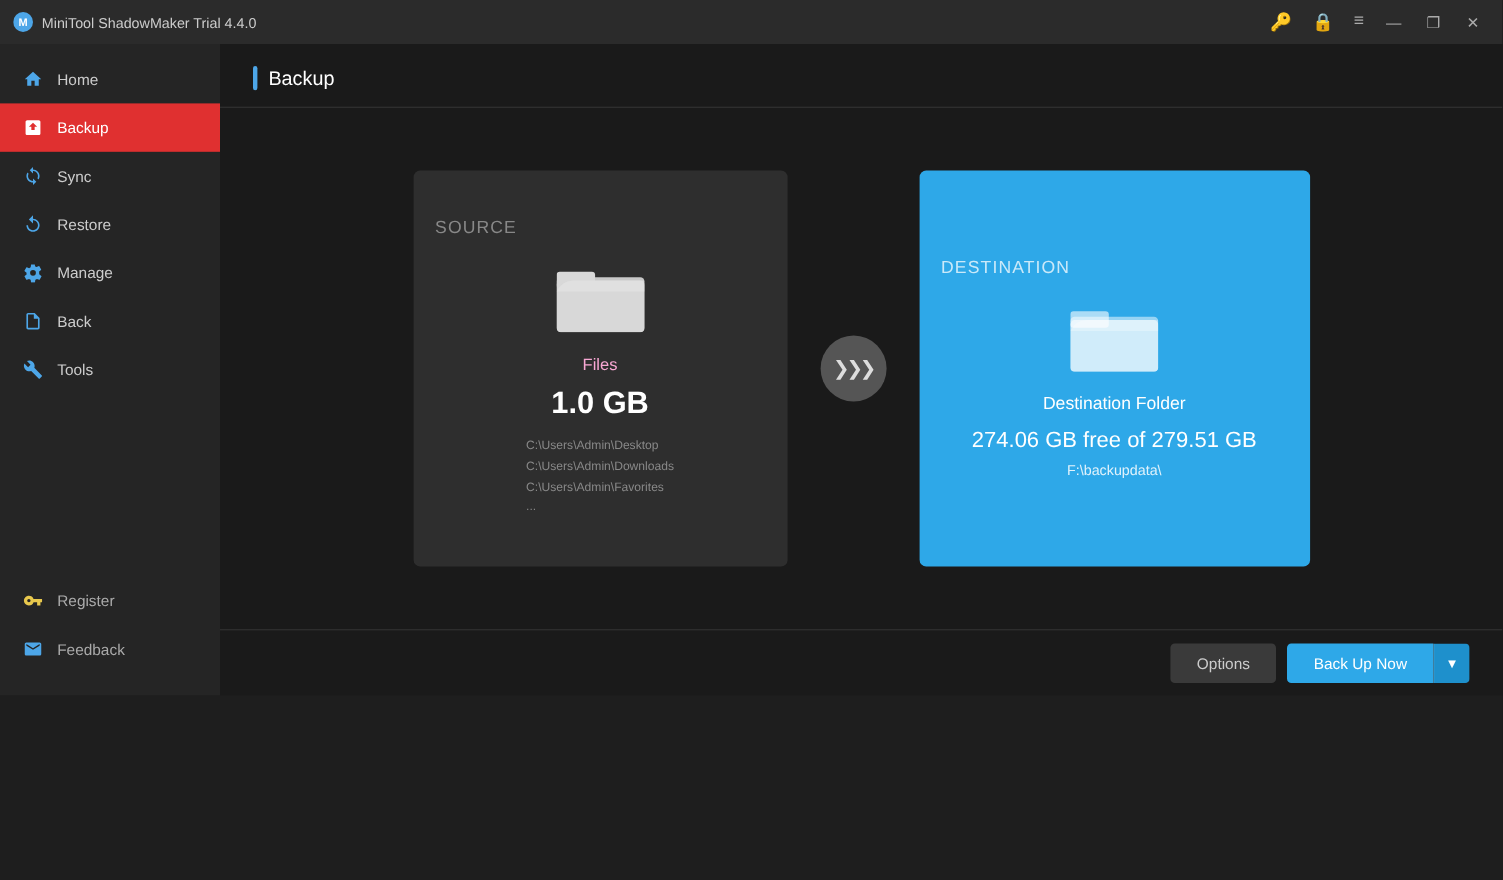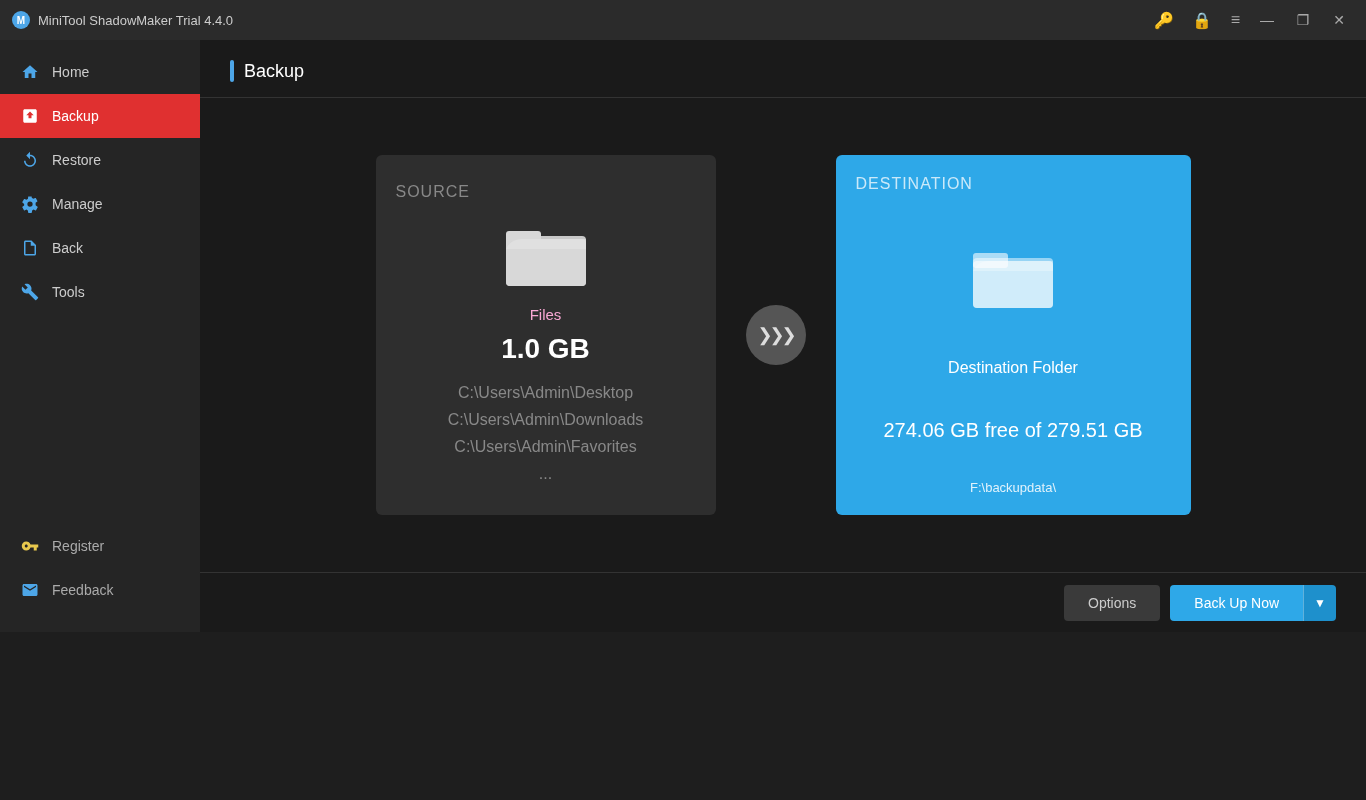--- a/index.html
+++ b/index.html
@@ -173,22 +173,22 @@
       color: #f9a8d4;
       margin-bottom: 10px;
     }
     .card-size {
       font-size: 28px;
       font-weight: 600;
       color: #fff;
       margin-bottom: 14px;
     }
     .card-paths {
-      text-align: center;
-      font-size: 16px;
+      text-align: left;
+      font-size: 11px;
       color: #888;
       line-height: 1.7;
     }
 
     
     .arrow-btn {
       width: 60px;
       height: 60px;
       background: #555;
       border-radius: 50%;
@@ -204,21 +204,21 @@
 
     
     .dest-card {
       width: 355px;
       height: 360px;
       background: #2ea8e8;
       border-radius: 6px;
       display: flex;
       flex-direction: column;
       align-items: center;
-      justify-content: space-between;
+      justify-content: center;
       cursor: pointer;
       padding: 20px;
     }
     .dest-card .card-label {
       color: rgba(255,255,255,0.75);
       align-self: flex-start;
     }
     .dest-card .card-type {
       color: #fff;
       font-size: 16px;
@@ -318,20 +318,28 @@
 
     <div class="nav-item active">
       <span class="nav-icon">
         <svg width="18" height="18" viewBox="0 0 24 24" fill="currentColor">
           <path d="M19 3H5c-1.1 0-2 .9-2 2v14c0 1.1.9 2 2 2h14c1.1 0 2-.9 2-2V5c0-1.1-.9-2-2-2zm-7 3l5 5h-3v4h-4v-4H7l5-5z"></path>
         </svg>
       </span>
       <span>Backup</span>
     </div>
 
+    <div class="nav-item">
+      <span class="nav-icon">
+        <svg width="18" height="18" viewBox="0 0 24 24" fill="currentColor">
+          <path d="M12 4V1L8 5l4 4V6c3.31 0 6 2.69 6 6 0 1.01-.25 1.97-.7 2.8l1.46 1.46C19.54 15.03 20 13.57 20 12c0-4.42-3.58-8-8-8zm0 14c-3.31 0-6-2.69-6-6 0-1.01.25-1.97.7-2.8L5.24 7.74C4.46 8.97 4 10.43 4 12c0 4.42 3.58 8 8 8v3l4-4-4-4v3z"></path>
+        </svg>
+      </span>
+      <span>Sync</span>
+    </div>
 
     <div class="nav-item">
       <span class="nav-icon">
         <svg width="18" height="18" viewBox="0 0 24 24" fill="currentColor">
           <path d="M12 5V1L7 6l5 5V7c3.31 0 6 2.69 6 6s-2.69 6-6 6-6-2.69-6-6H4c0 4.42 3.58 8 8 8s8-3.58 8-8-3.58-8-8-8z"></path>
         </svg>
       </span>
       <span>Restore</span>
     </div>
 

